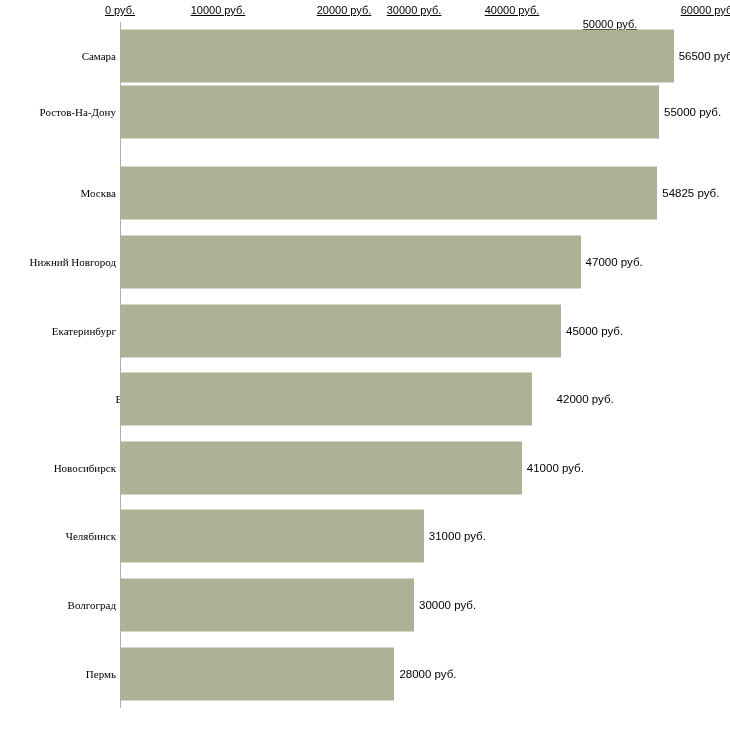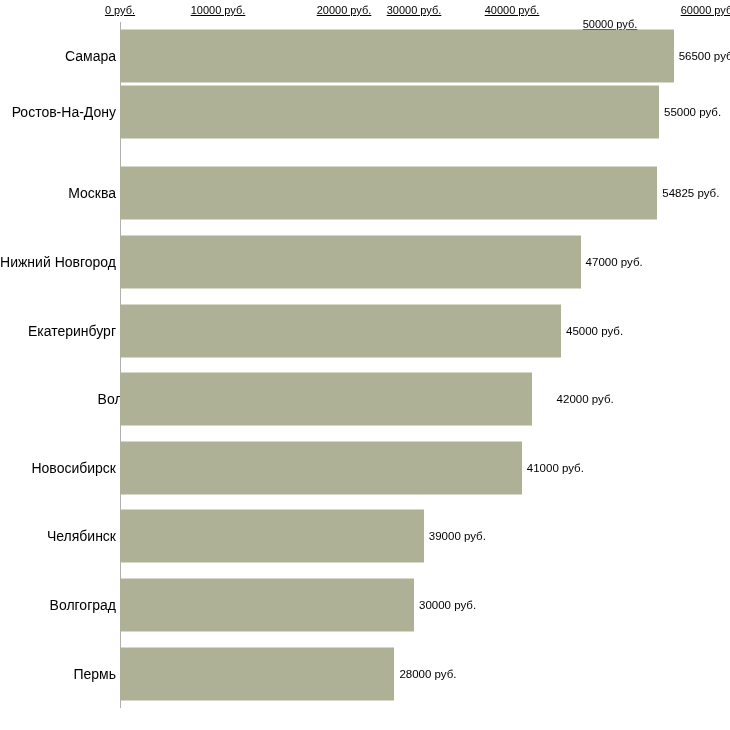--- a/index.html
+++ b/index.html
@@ -53,24 +53,25 @@
     position: absolute;
     left: 0;
     width: 730px;
     height: 68.6px;
   }
   .cat-label {
     position: absolute;
     right: 614px;
     top: 50%;
     transform: translateY(-50%);
-    font-size: 14px;
+    font-size: 11px;
     color: #000;
     white-space: nowrap;
     text-align: left;
+    font-family: Liberation Serif, serif;
   }
   .bar {
     position: absolute;
     top: 50%;
     transform: translateY(-50%);
     height: 53px;
     background: #aeb196;
   }
   .bar-value {
     position: absolute;
@@ -127,21 +128,21 @@
         <div class="bar-value" style="left: 536.6px; margin-left: 20px;">42000 руб.</div>
       </div>
       <div class="row" style="top: 411.6px; height: 68.6px;">
         <div class="cat-label">Новосибирск</div>
         <div class="bar" style="left: 120px; width: 401.8px; background: rgb(174, 177, 150);"></div>
         <div class="bar-value" style="left: 526.8px;">41000 руб.</div>
       </div>
       <div class="row" style="top: 480.2px; height: 68.6px;">
         <div class="cat-label">Челябинск</div>
         <div class="bar" style="left: 120px; width: 303.8px; background: rgb(174, 177, 150);"></div>
-        <div class="bar-value" style="left: 428.8px;">39000 руб.</div>
+        <div class="bar-value" style="left: 428.8px;">31000 руб.</div>
       </div>
       <div class="row" style="top: 548.8px; height: 68.6px;">
         <div class="cat-label">Волгоград</div>
         <div class="bar" style="left: 120px; width: 294px; background: rgb(174, 177, 150);"></div>
         <div class="bar-value" style="left: 419px;">30000 руб.</div>
       </div>
       <div class="row" style="top: 617.4px; height: 68.6px;">
         <div class="cat-label">Пермь</div>
         <div class="bar" style="left: 120px; width: 274.4px; background: rgb(174, 177, 150);"></div>
         <div class="bar-value" style="left: 399.4px;">28000 руб.</div>

